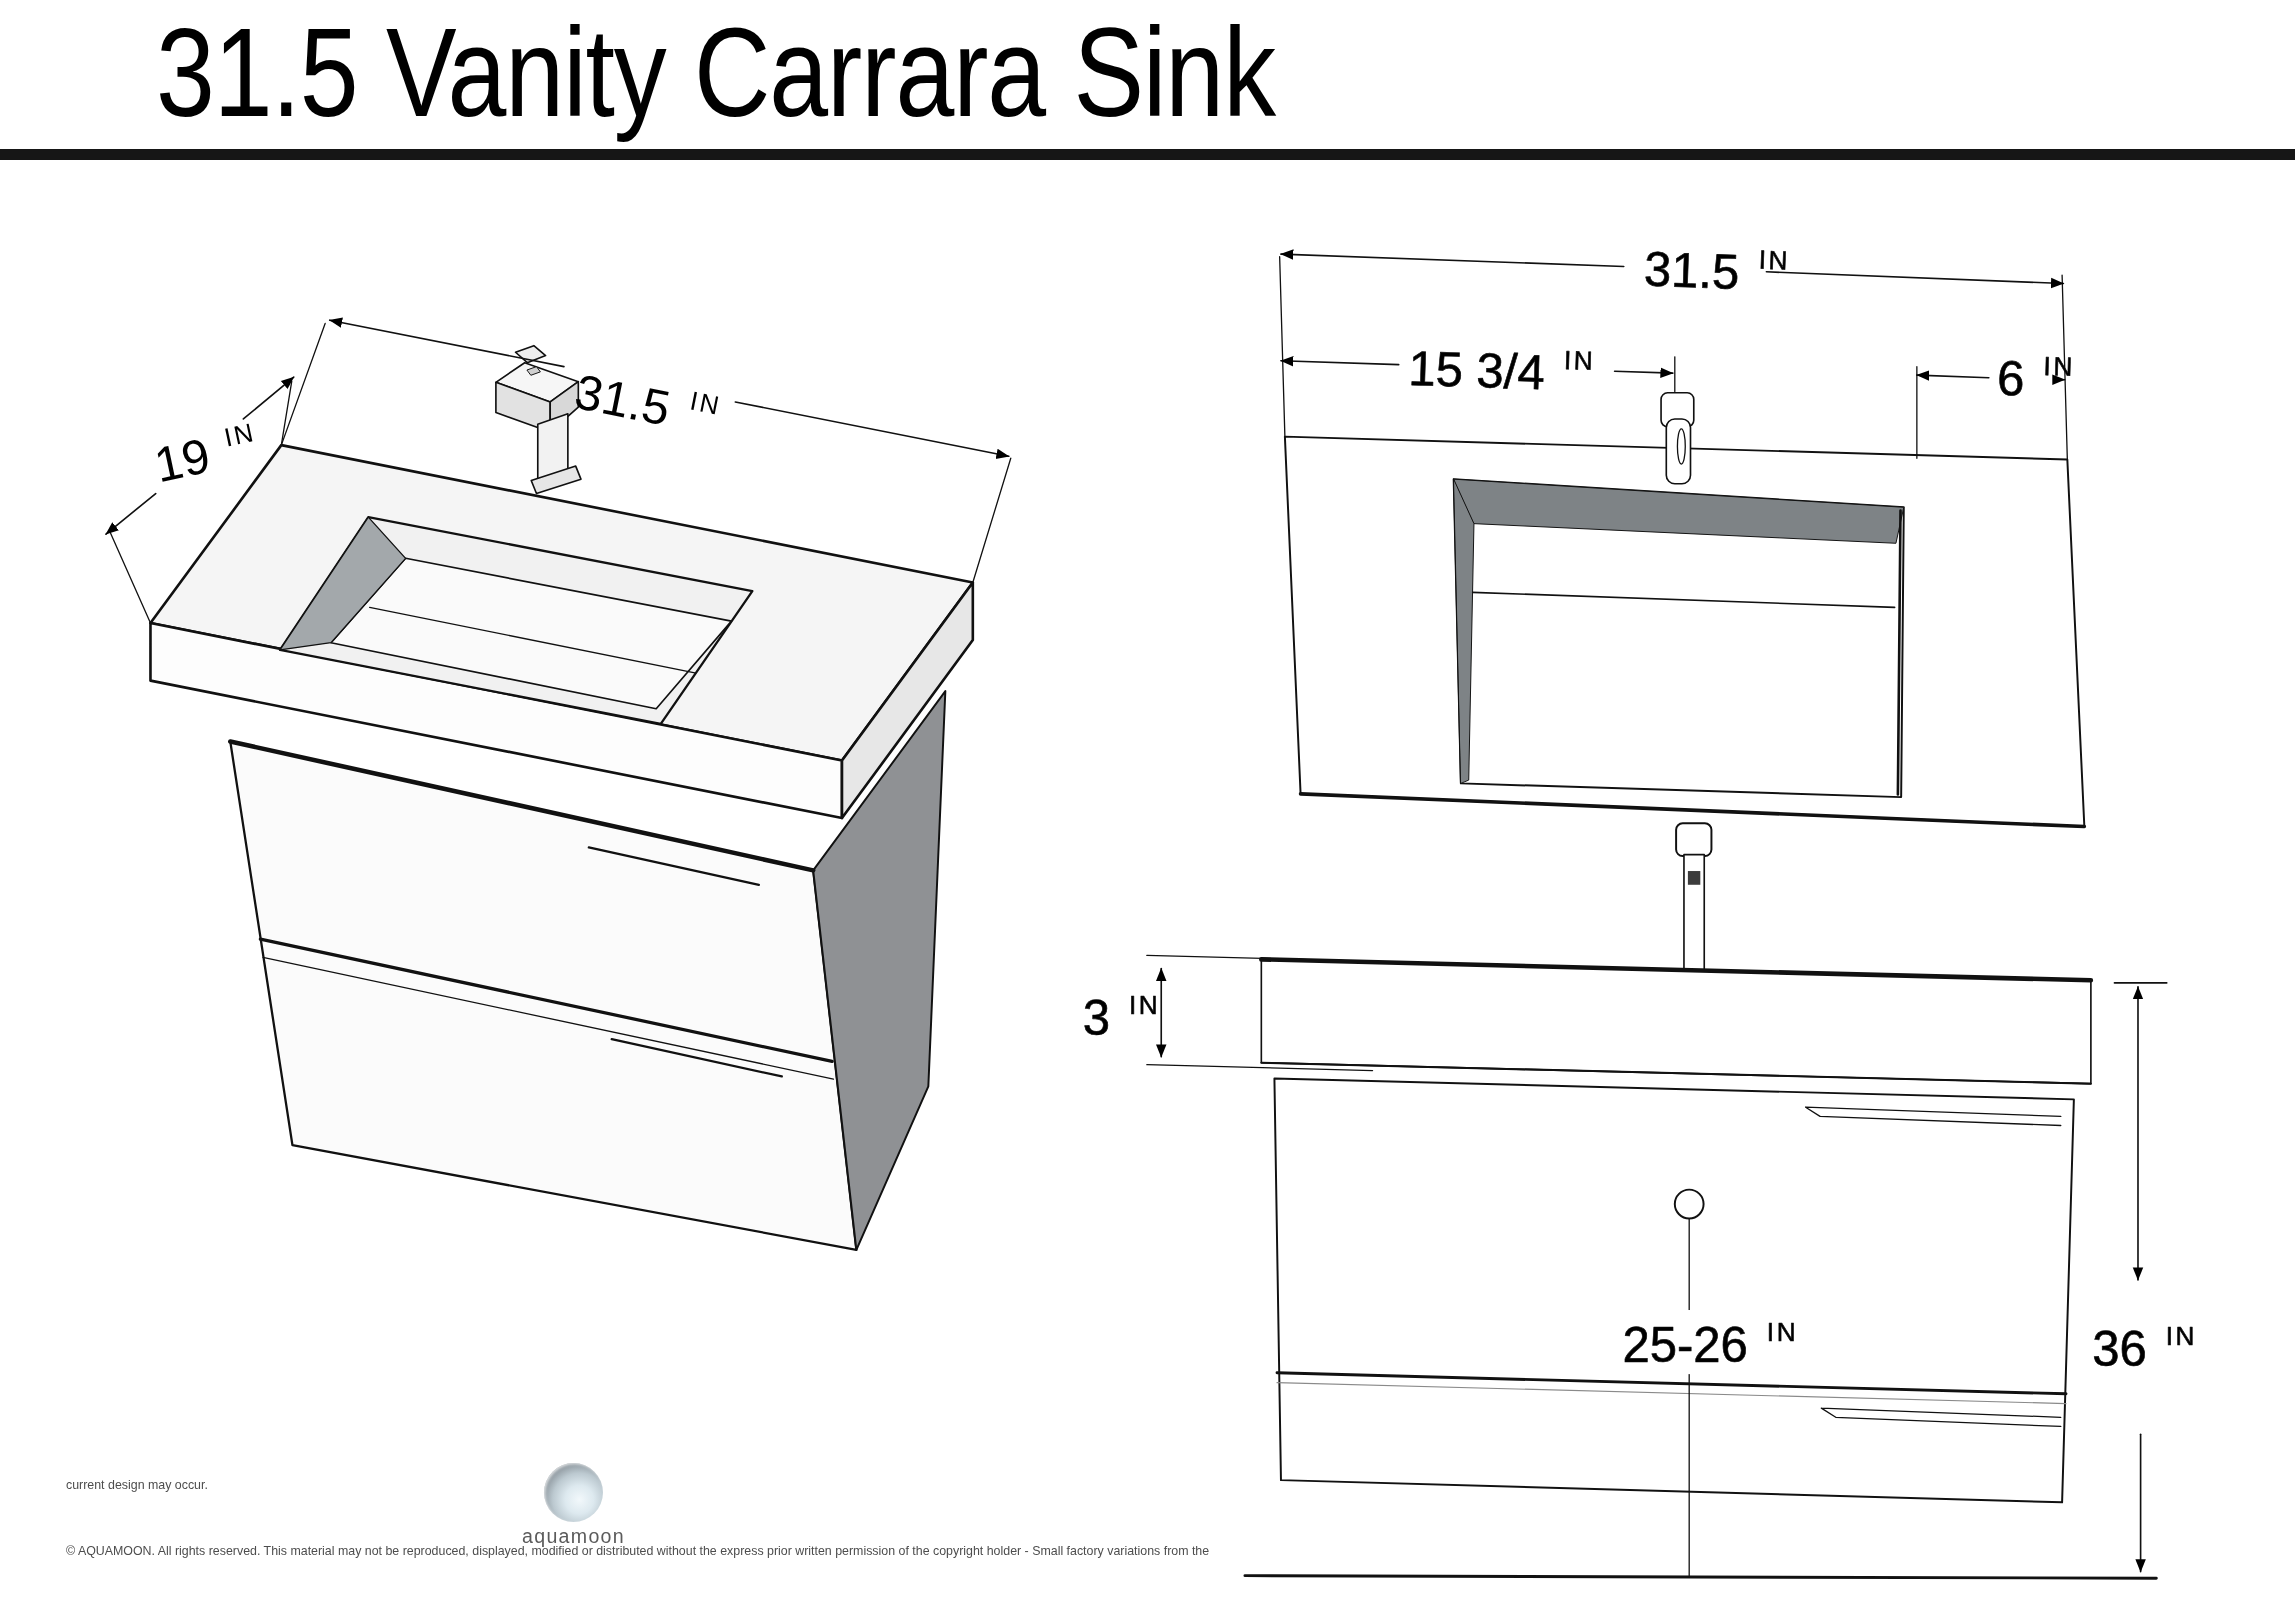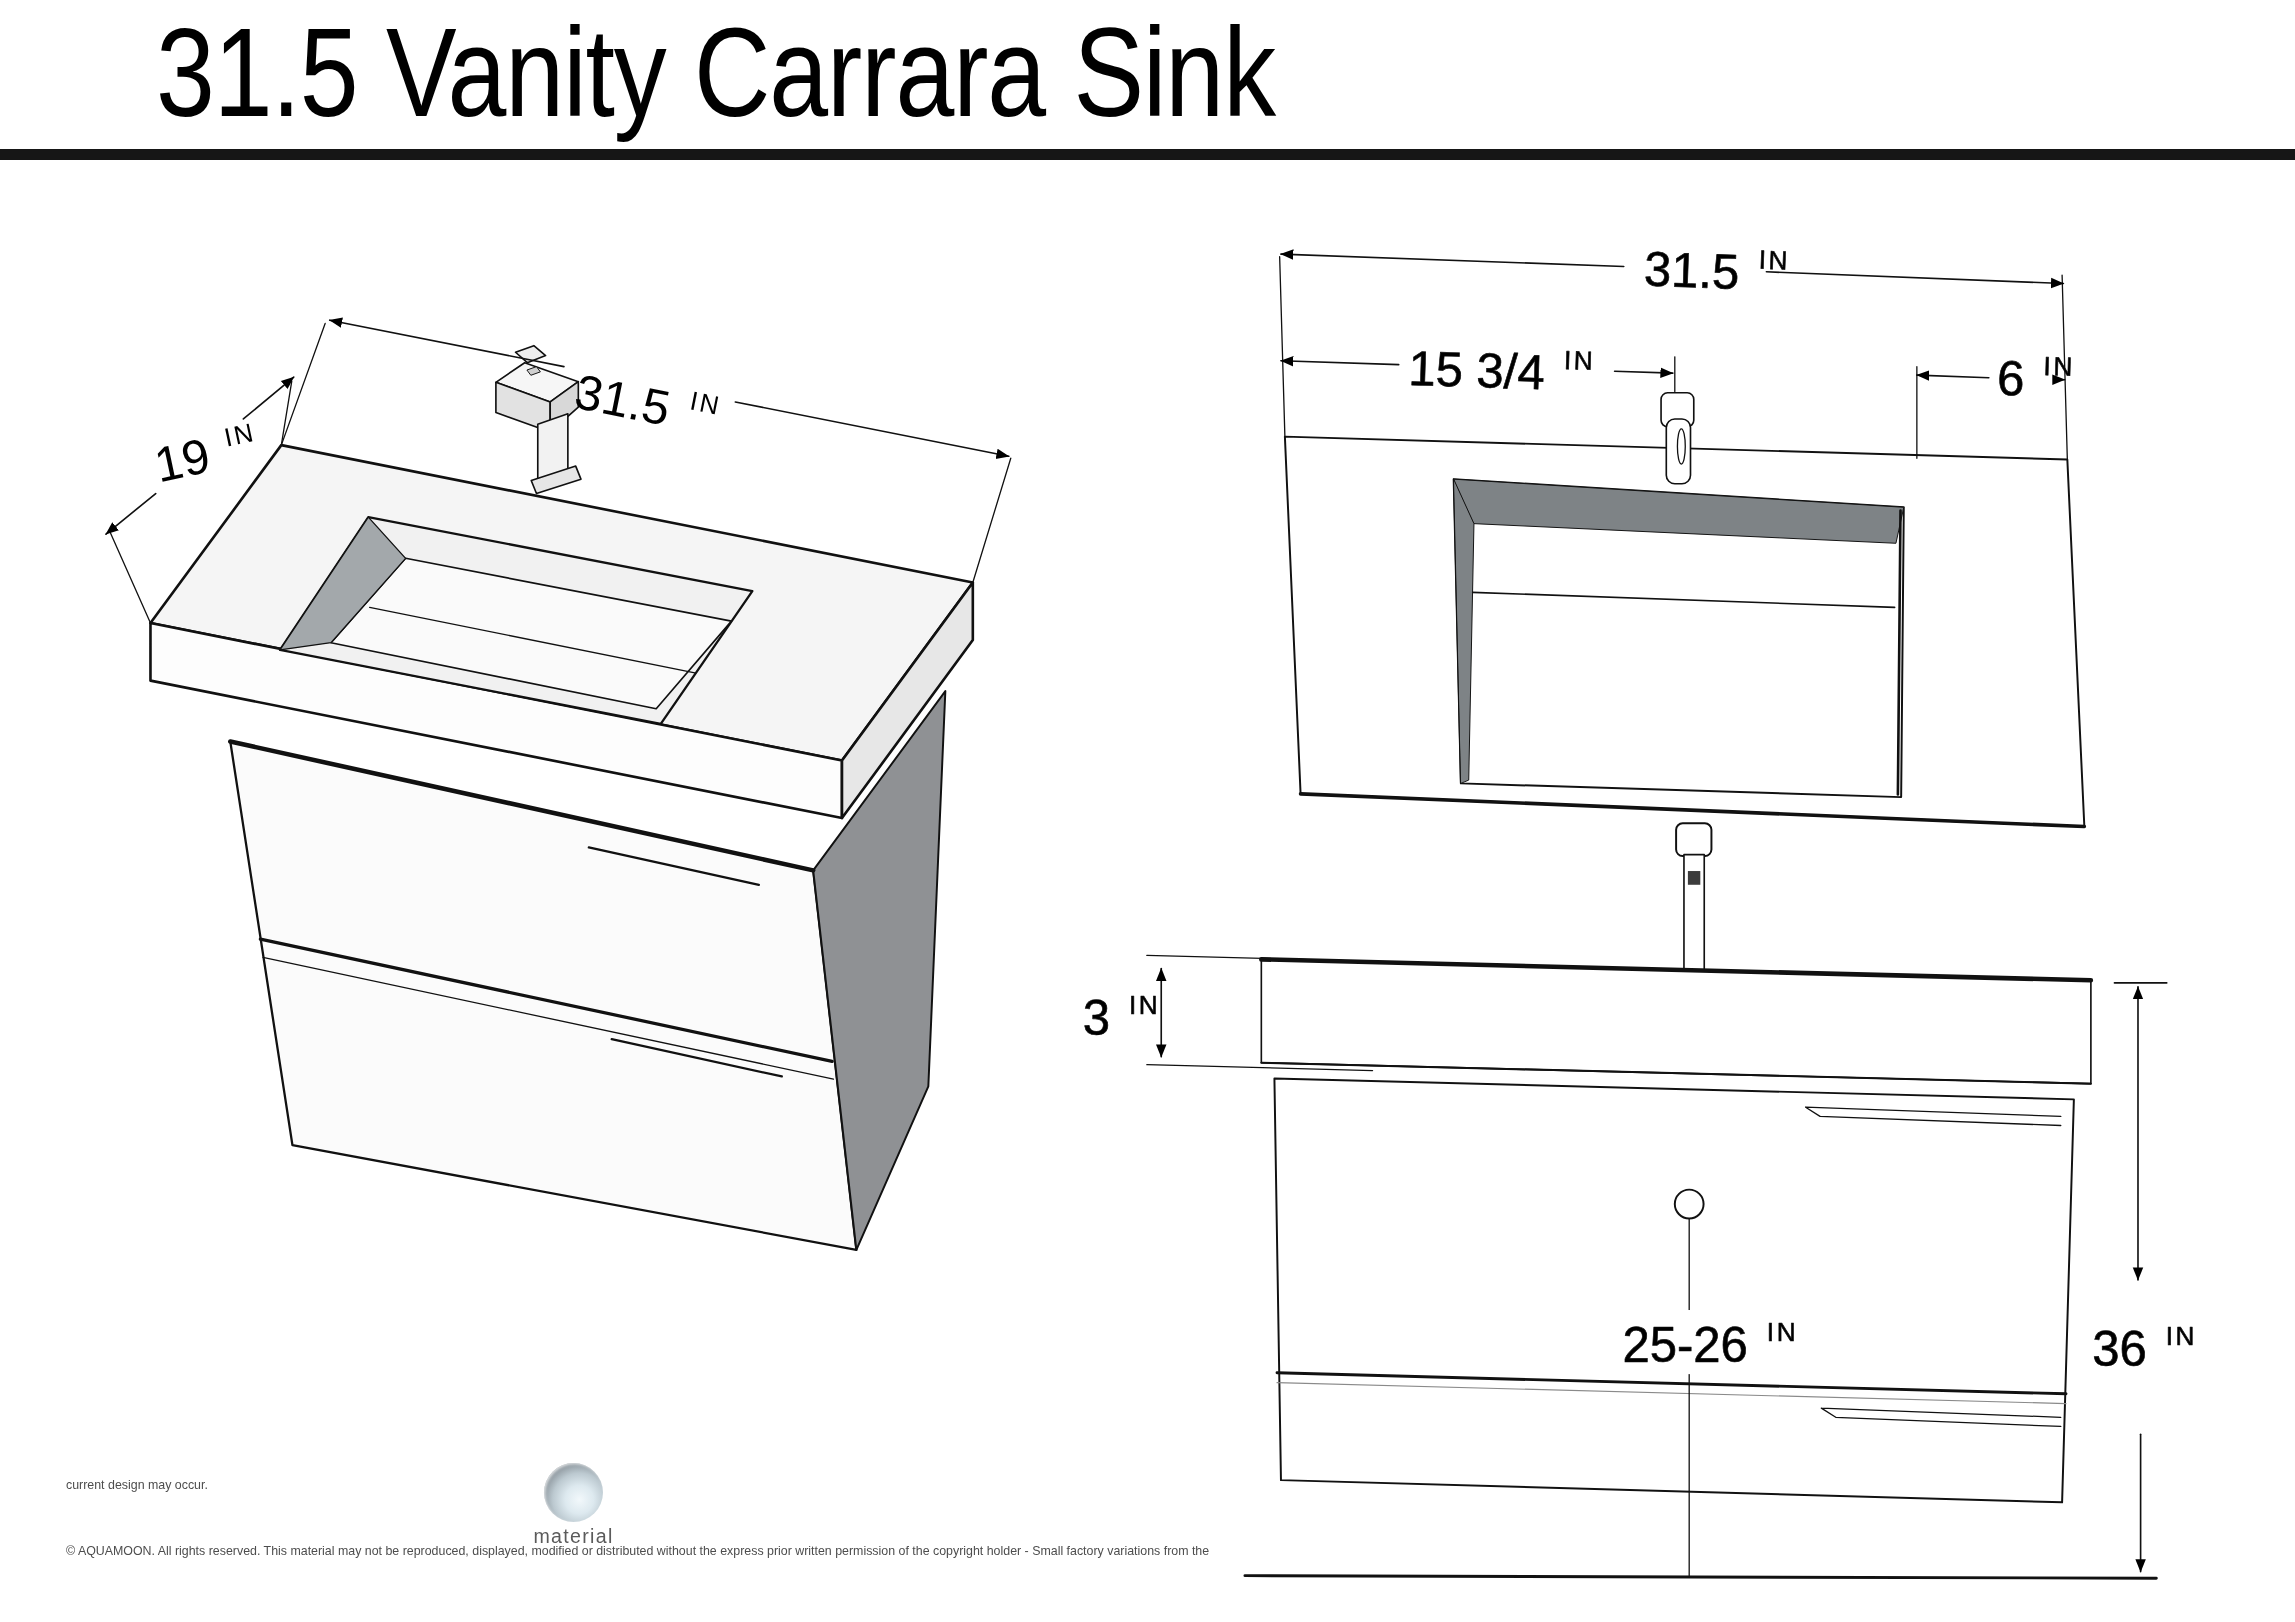--- a/index.html
+++ b/index.html
@@ -188,17 +188,17 @@
       <tspan>36</tspan>
       <tspan dx="8" dy="-32" font-size="40" letter-spacing="4">IN</tspan>
     </text>
 
     <line x1="1903" y1="2408" x2="3296" y2="2412" stroke-width="4.5"></line>
   </g>
 </svg>
 
 <div class="brand">
   <div class="logo-sphere"></div>
-  <div class="logo-text">material</div>
+  <div class="logo-text">aquamoon</div>
 </div>
 <p class="copyright copy-1">© AQUAMOON. All rights reserved. This material may not be reproduced, displayed, modified or distributed without the express prior written permission of the copyright holder - Small factory variations from the</p>
 <p class="copyright copy-2">current design may occur.</p>
 
 
 </body></html>

